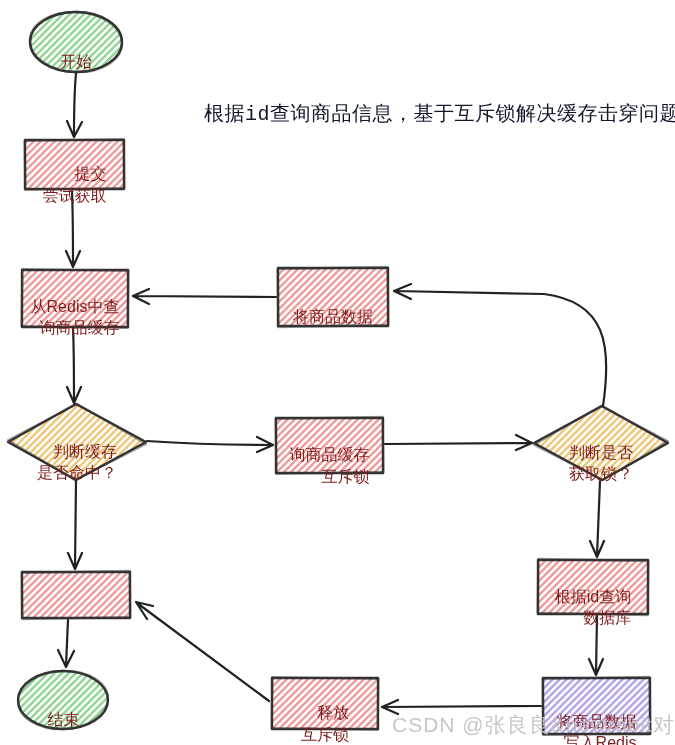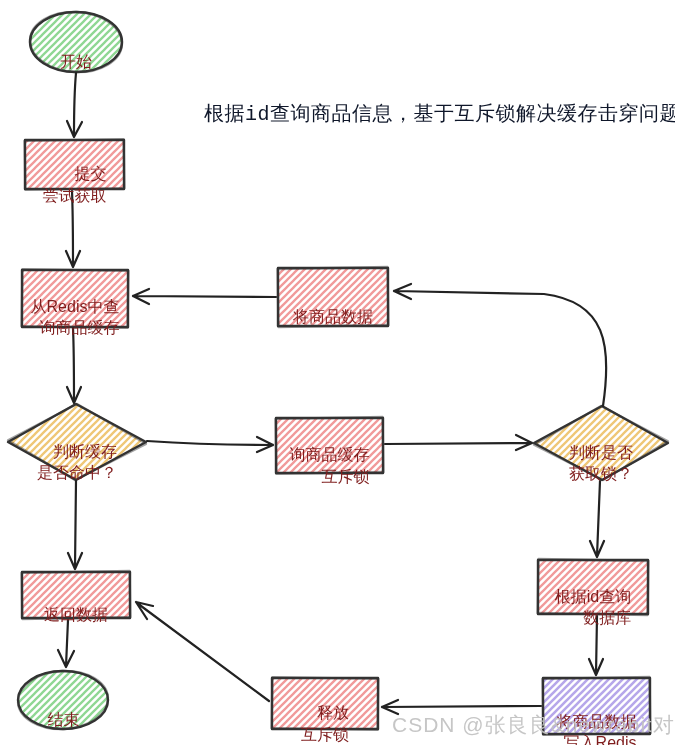--- a/index.html
+++ b/index.html
@@ -114,17 +114,16 @@
   <div class="node-label" style="left:276px;top:418px;width:107px;height:55px;">询商品缓存
 互斥锁</div>
   <div class="node-label" style="left:534px;top:408px;width:134px;height:70px;">判断是否
 获取锁？</div>
   <div class="node-label" style="left:538px;top:560px;width:110px;height:54px;">根据id查询
 数据库</div>
   <div class="node-label" style="left:543px;top:678px;width:107px;height:68px;">将商品数据
 写入Redis</div>
   <div class="node-label" style="left:272px;top:678px;width:106px;height:51px;border-radius:22px;">释放
 互斥锁</div>
-  <div class="node-label" style="left:22px;top:572px;width:108px;height:46px;">返回数据</div>
   <div class="node-label" style="left:18px;top:672px;width:91px;height:56px;">结束</div>
 
   <div class="watermark">CSDN @张良良&amp;newrabit对象</div>
 </div>
 
 </body></html>

